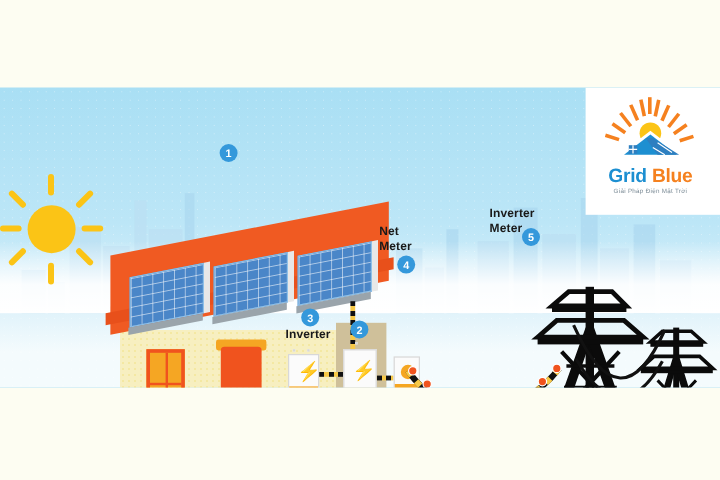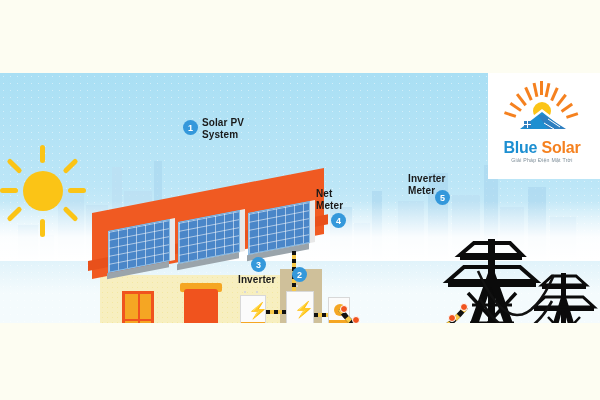--- a/index.html
+++ b/index.html
@@ -255,31 +255,27 @@
             <path d="M40 36 L62 50 L44 50 L34 36 Z"></path>
           </g>
           <g stroke="#ffffff" stroke-width="1">
             <path d="M44 40 L56 48 M40 44 L50 50 M48 36 L60 46"></path>
           </g>
           <rect x="20" y="42" width="7" height="7" fill="#2E7FC0"></rect>
           <path d="M20 45.5 h7 M23.5 42 v7" stroke="#ffffff" stroke-width="1"></path>
         </g>
       </svg>
       <div class="logo-name">
-        <span class="b">Blue</span>
-        <span class="s">Solar</span>
+        <span class="b">Grid</span>
+        <span class="s">Blue</span>
       </div>
       <div class="logo-tag">Giải Pháp Điện Mặt Trời</div>
     </div>
 
     <div class="badge" style="left:183px;top:47px;">1</div>
-    <div class="label" style="left:202px;top:44px;">
-      <div>Solar PV</div>
-      <div>System</div>
-    </div>
 
     <div class="badge" style="left:292px;top:194px;">2</div>
 
     <div class="badge" style="left:251px;top:184px;">3</div>
     <div class="label" style="left:238px;top:201px;">
       <div>Inverter</div>
     </div>
 
     <div class="label" style="left:316px;top:115px;">
       <div>Net</div>

